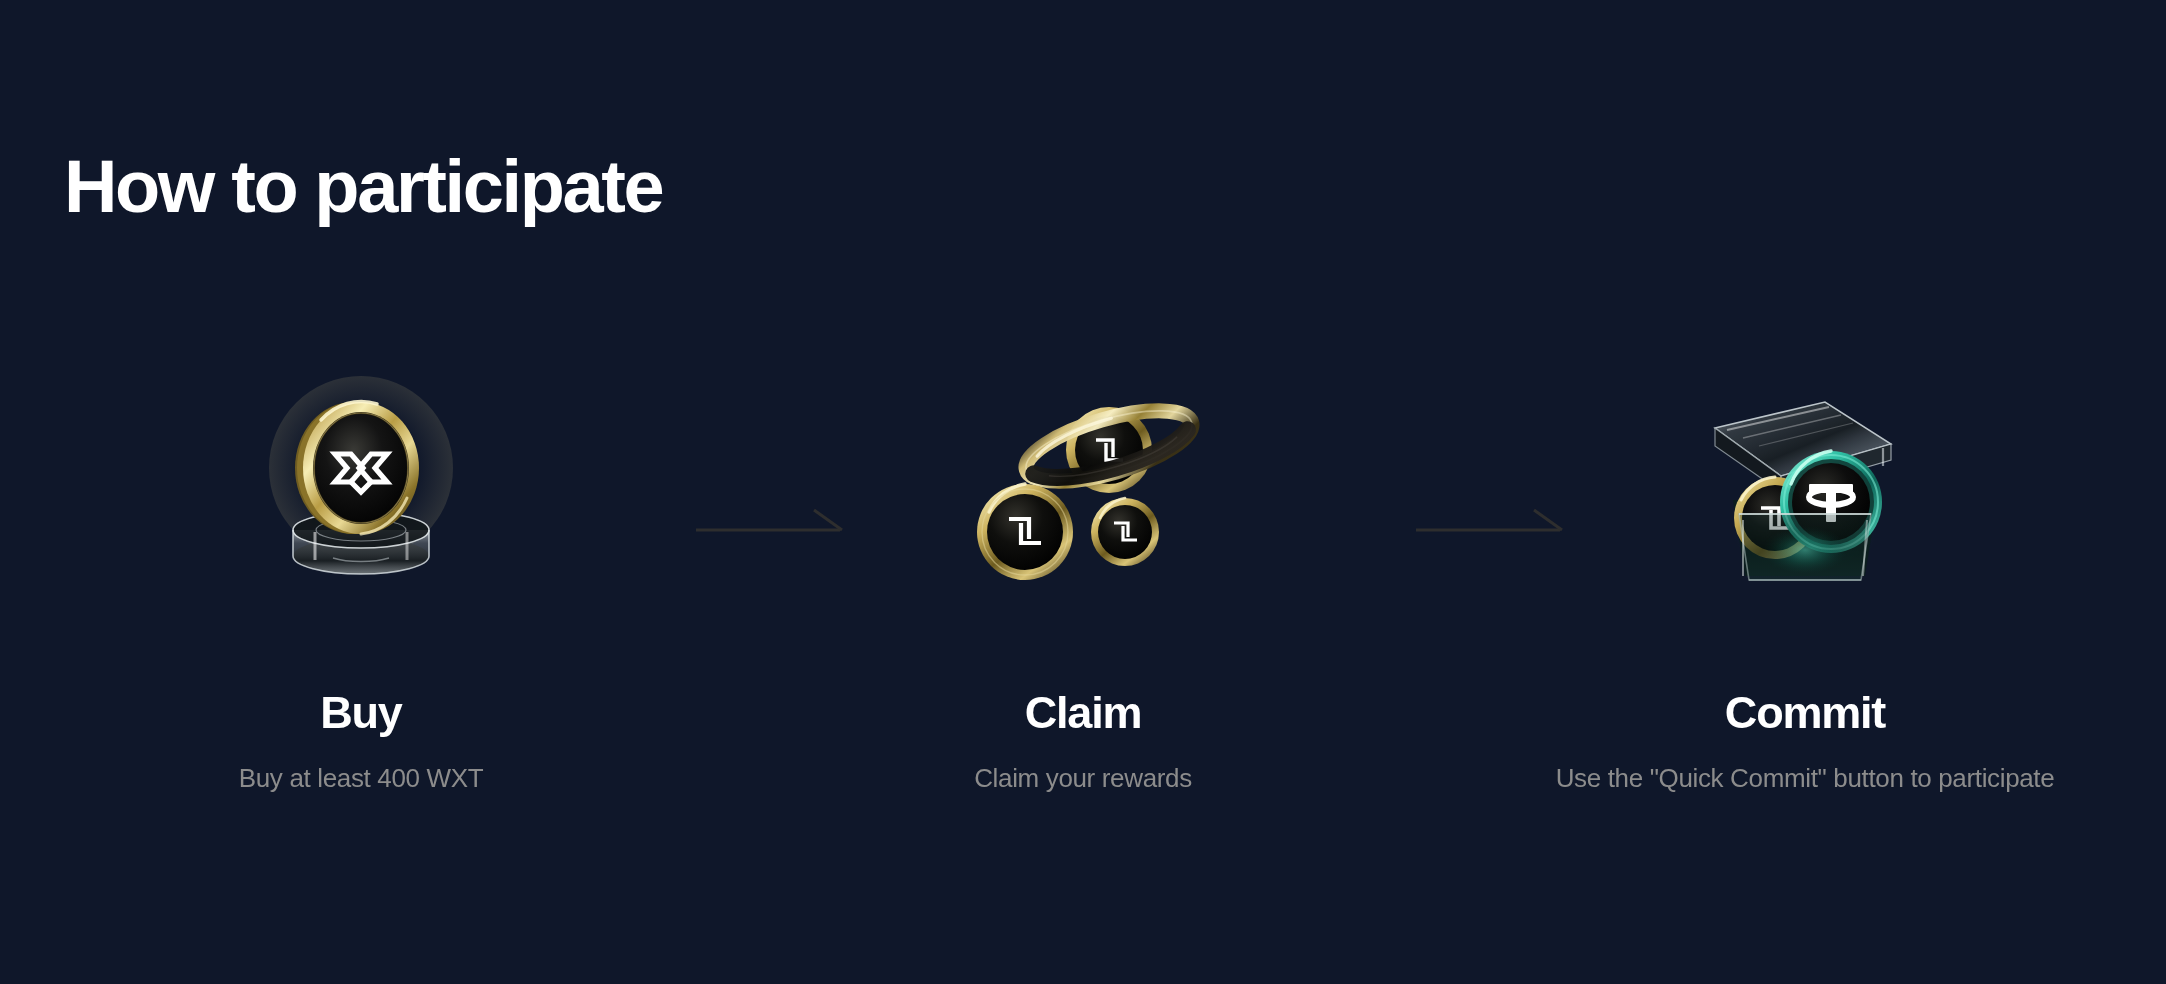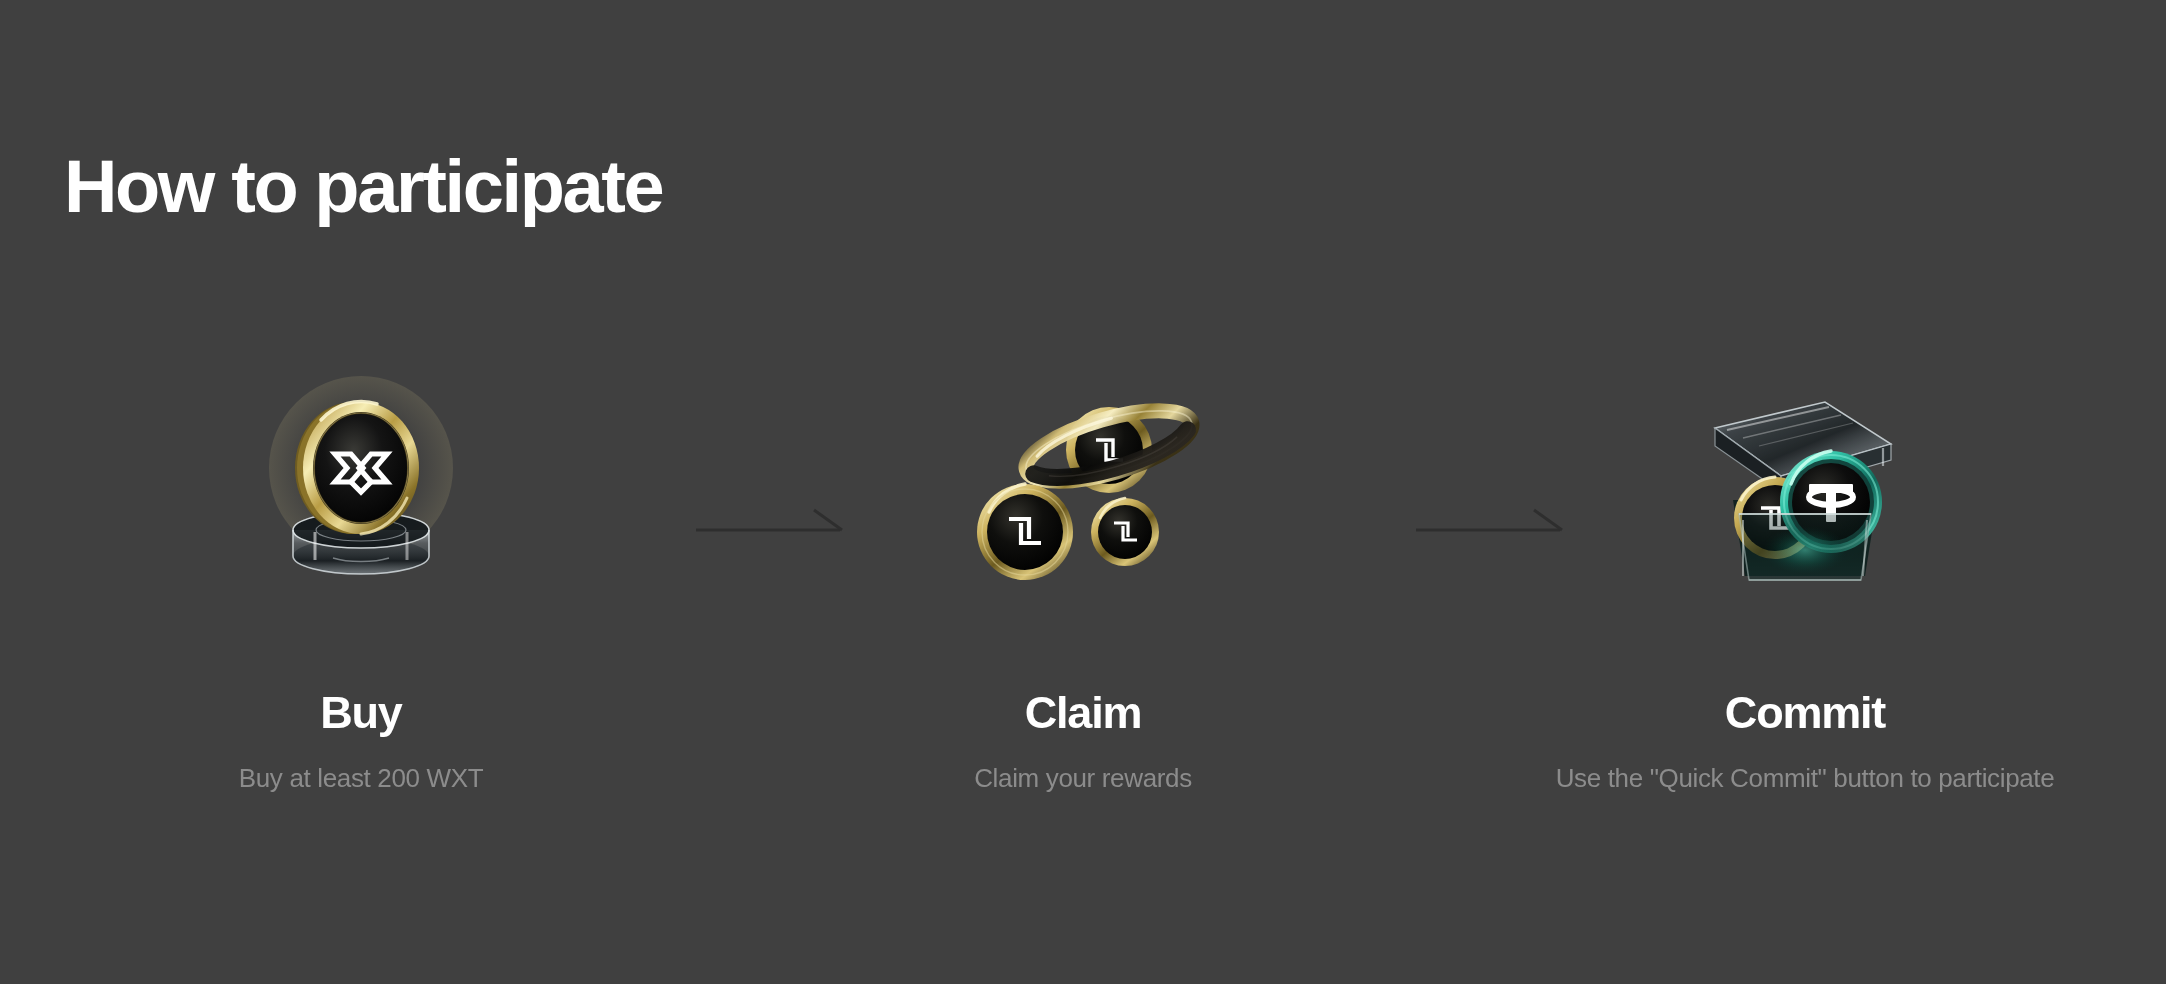--- a/index.html
+++ b/index.html
@@ -14,21 +14,21 @@
 
   body {
     font-family: "Liberation Sans", sans-serif;
     -webkit-font-smoothing: antialiased;
   }
 
   .page {
     position: relative;
     width: 2166px;
     height: 984px;
-    background: #404040;
+    background: #0f172a;
   }
 
   
   .section-heading {
     position: absolute;
     left: 64px;
     top: 150px;
     font-size: 74px;
     line-height: 1.0;
     font-weight: 700;
@@ -173,21 +173,21 @@
 
             <g stroke="#ffffff" stroke-width="5.2" fill="none" stroke-linejoin="miter" stroke-linecap="butt">
               <path d="M124,74 L140,74 L152,88 L140,102 L124,102 L136,88 Z"></path>
               <path d="M176,74 L160,74 L148,88 L160,102 L176,102 L164,88 Z"></path>
               <path d="M138,100 L150,112 L162,100"></path>
             </g>
           </g>
         </svg>
       </div>
       <div class="step-title">Buy</div>
-      <div class="step-desc">Buy at least 200 WXT</div>
+      <div class="step-desc">Buy at least 400 WXT</div>
     </div>
 
     <div class="step">
       <div class="step-art">
         <svg class="art-svg" width="300" height="230" viewBox="0 0 300 230">
           <defs>
             <linearGradient id="ringGrad" x1="0" y1="0" x2="1" y2="0.6">
               <stop offset="0%" stop-color="#2a2310"></stop>
               <stop offset="18%" stop-color="#d6c179"></stop>
               <stop offset="38%" stop-color="#f7efc4"></stop>

